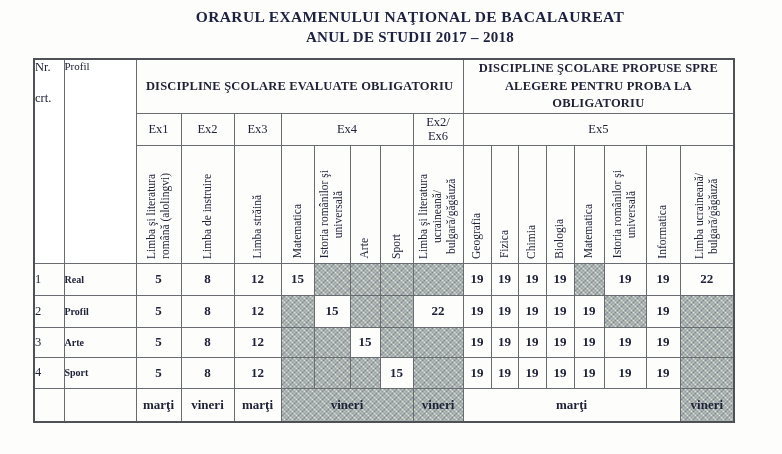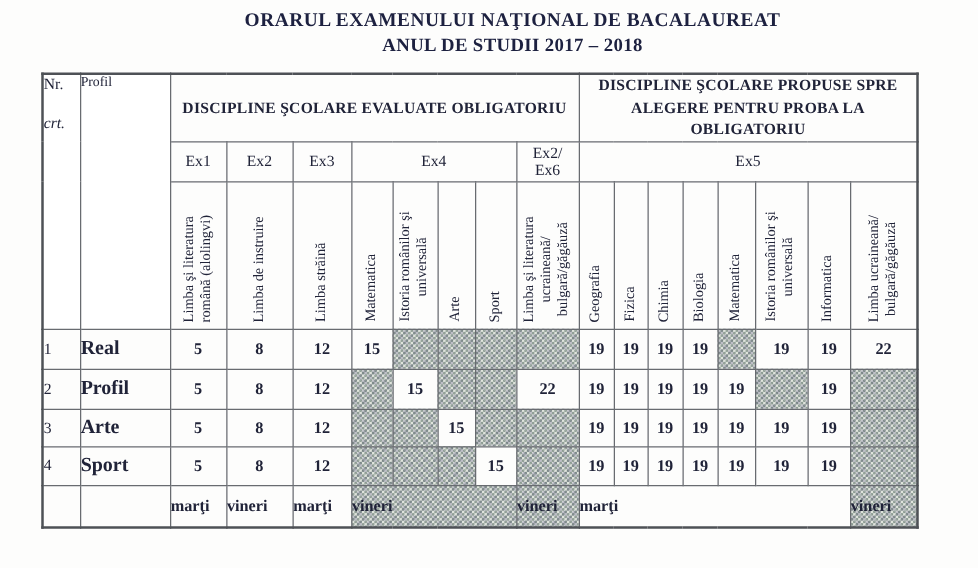--- a/index.html
+++ b/index.html
@@ -19,32 +19,32 @@
     border:2px solid #4e5156;
   }
   #schedule th,#schedule td{border:1px solid #686b70;padding:0;color:#202338;}
 
   .group-h{font-size:12.5px;font-weight:bold;text-align:center;
     padding:2px 6px;line-height:1.4;letter-spacing:.2px;}
   .ex-h{font-size:12.5px;font-weight:normal;text-align:center;
     white-space:pre-line;line-height:1.15;vertical-align:middle;}
   .corner{vertical-align:top;text-align:left;background:#fff;}
   .nr-cell{padding:6px 3px 0 5px;font-weight:normal;font-size:12.5px;}
-  .nr-cell div + div{margin-top:16px;font-style:italic;}
+  .nr-cell div + div{margin-top:16px;}
   .profil-cell{padding:56px 0 0 8px;font-weight:normal;font-size:11px;}
 
   .vert{vertical-align:bottom;text-align:center;padding-bottom:3px;}
   .vert-inner{display:inline-block;writing-mode:vertical-rl;
     transform:rotate(180deg);white-space:pre-line;
     font-size:11.5px;line-height:1.2;max-height:112px;}
 
   .num{text-align:left;padding-left:8px;font-size:12.5px;vertical-align:middle;}
-  .prof{font-weight:bold;font-size:16px;padding-left:9px;vertical-align:middle;}
+  .prof{font-weight:bold;font-size:10px;padding-left:9px;vertical-align:middle;}
   .val{font-weight:bold;font-size:13px;text-align:center;vertical-align:middle;}
-  .day{font-weight:bold;font-size:13px;vertical-align:middle;}
+  .day{font-weight:bold;font-size:13px;text-align:center;vertical-align:middle;}
 
   .shaded{
     background-color:#dfe4dc;
     background-image:
       linear-gradient(45deg, rgba(58,82,74,.50) 25%, transparent 25%, transparent 75%, rgba(58,82,74,.50) 75%),
       linear-gradient(45deg, rgba(58,82,74,.50) 25%, transparent 25%, transparent 75%, rgba(58,82,74,.50) 75%),
       linear-gradient(45deg, rgba(116,106,152,.32) 25%, transparent 25%, transparent 75%, rgba(116,106,152,.32) 75%),
       linear-gradient(45deg, rgba(116,106,152,.32) 25%, transparent 25%, transparent 75%, rgba(116,106,152,.32) 75%);
     background-position:0 0,2px 2px,4px 0,8px 4px;
     background-size:4px 4px,4px 4px,8px 8px,8px 8px;

